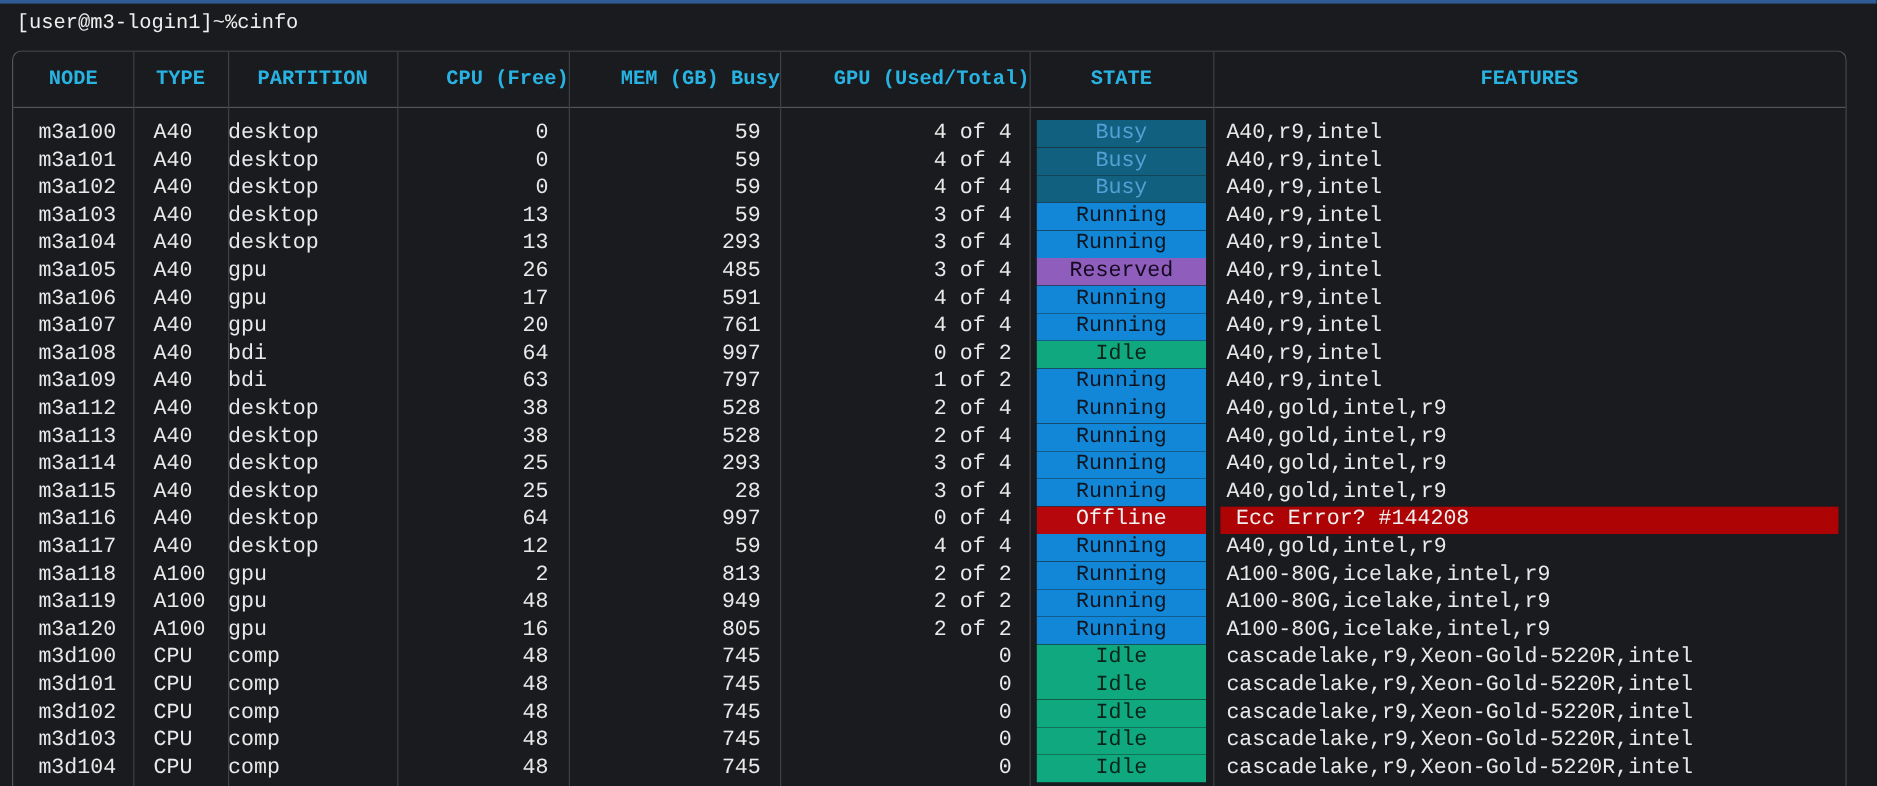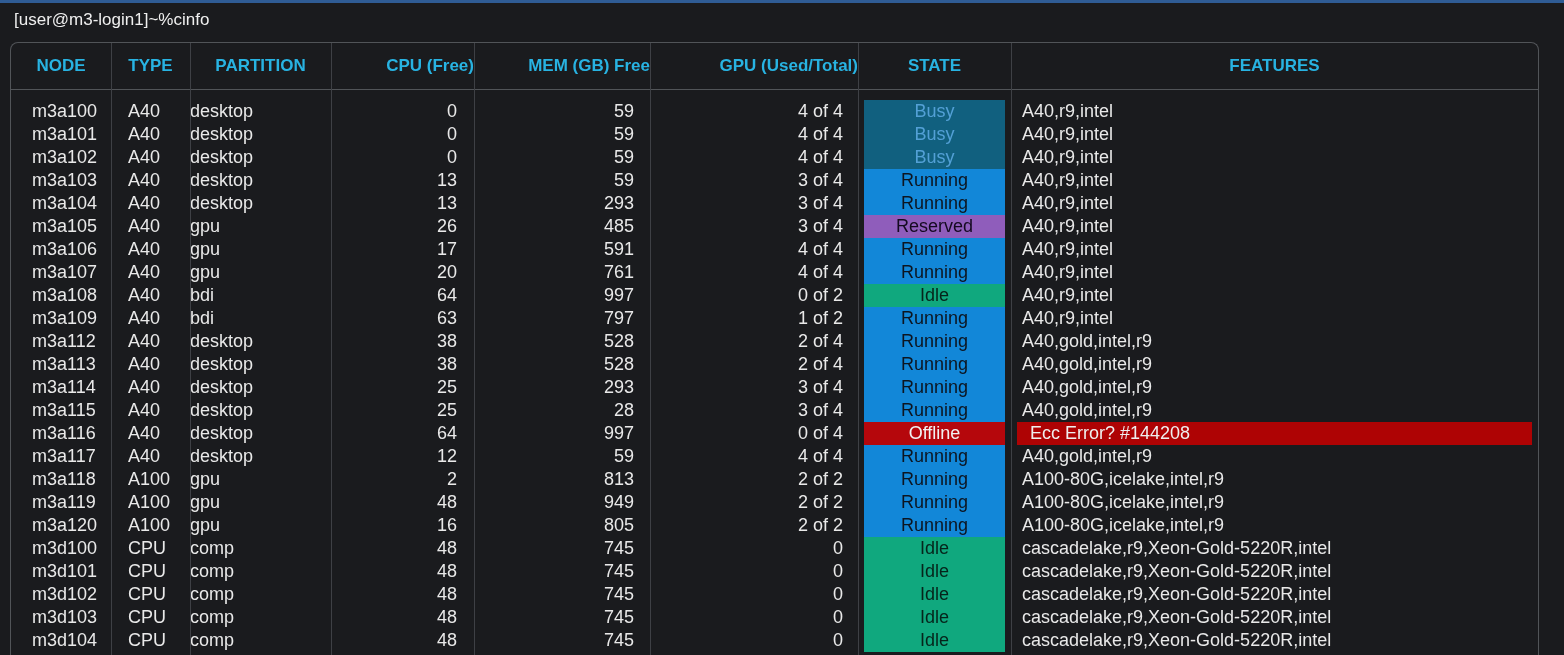--- a/index.html
+++ b/index.html
@@ -1,20 +1,20 @@
 <!DOCTYPE html>
 <html style="--page-bg: #1a1b1e; --accent: #2f5c95; --tbl-border: #515458; --sep: #3e4045; --head-text: #28b3e2; --body-text: #e9e9e9;"><head>
 <meta charset="utf-8">
 <style>
   * { margin:0; padding:0; box-sizing:border-box; }
   html,body { background:#0e0f11; }
   .screen {
     position:relative; width:1564px; height:655px; overflow:hidden;
     background:var(--page-bg,#1a1b1e);
-    font-family:Liberation Sans, sans-serif;
+    font-family:Liberation Mono, monospace;
     color:var(--body-text,#e9e9e9);
   }
   .top-accent { position:absolute; left:0; top:0; width:100%; height:3px; background:var(--accent,#2f5c95); }
   .prompt {
     position:absolute; left:14px; top:8px; height:24px;
     font-size:17px; line-height:24px; color:#efefef; white-space:pre;
   }
   .tbl {
     position:absolute; left:10px; top:42px; width:1529px; height:613px;
     border:1px solid var(--tbl-border,#515458); border-bottom:none;
@@ -50,21 +50,21 @@
 <div class="screen">
   <div class="top-accent"></div>
   <div class="prompt">[user@m3-login1]~%cinfo</div>
 
   <div class="tbl">
     <div class="thead" id="thead">
         <div class="th cell c0" style="padding: 0px;">NODE</div>
         <div class="th cell c1" style="padding: 0px;">TYPE</div>
         <div class="th cell c2" style="padding: 0px;">PARTITION</div>
         <div class="th cell c3" style="padding: 0px;">CPU (Free)</div>
-        <div class="th cell c4" style="padding: 0px;">MEM (GB) Free</div>
+        <div class="th cell c4" style="padding: 0px;">MEM (GB) Busy</div>
         <div class="th cell c5" style="padding: 0px;">GPU (Used/Total)</div>
         <div class="th cell c6" style="padding: 0px;">STATE</div>
         <div class="th cell c7" style="padding: 0px;">FEATURES</div>
       </div>
     <div class="tbody" id="tbody">
         <div class="row"><div class="cell c0">m3a100</div><div class="cell c1">A40</div><div class="cell c2">desktop</div><div class="cell c3">0</div><div class="cell c4">59</div><div class="cell c5">4 of 4</div><div class="cell c6"><div class="state-fill" style="background: rgb(17, 96, 127); color: rgb(83, 160, 214);">Busy</div></div><div class="cell c7"><div class="feat-text">A40,r9,intel</div></div></div>
         <div class="row"><div class="cell c0">m3a101</div><div class="cell c1">A40</div><div class="cell c2">desktop</div><div class="cell c3">0</div><div class="cell c4">59</div><div class="cell c5">4 of 4</div><div class="cell c6"><div class="state-fill" style="background: rgb(17, 96, 127); color: rgb(83, 160, 214);">Busy</div></div><div class="cell c7"><div class="feat-text">A40,r9,intel</div></div></div>
         <div class="row"><div class="cell c0">m3a102</div><div class="cell c1">A40</div><div class="cell c2">desktop</div><div class="cell c3">0</div><div class="cell c4">59</div><div class="cell c5">4 of 4</div><div class="cell c6"><div class="state-fill" style="background: rgb(17, 96, 127); color: rgb(83, 160, 214);">Busy</div></div><div class="cell c7"><div class="feat-text">A40,r9,intel</div></div></div>
         <div class="row"><div class="cell c0">m3a103</div><div class="cell c1">A40</div><div class="cell c2">desktop</div><div class="cell c3">13</div><div class="cell c4">59</div><div class="cell c5">3 of 4</div><div class="cell c6"><div class="state-fill" style="background: rgb(18, 135, 216); color: rgb(13, 21, 32);">Running</div></div><div class="cell c7"><div class="feat-text">A40,r9,intel</div></div></div>
         <div class="row"><div class="cell c0">m3a104</div><div class="cell c1">A40</div><div class="cell c2">desktop</div><div class="cell c3">13</div><div class="cell c4">293</div><div class="cell c5">3 of 4</div><div class="cell c6"><div class="state-fill" style="background: rgb(18, 135, 216); color: rgb(13, 21, 32);">Running</div></div><div class="cell c7"><div class="feat-text">A40,r9,intel</div></div></div>

